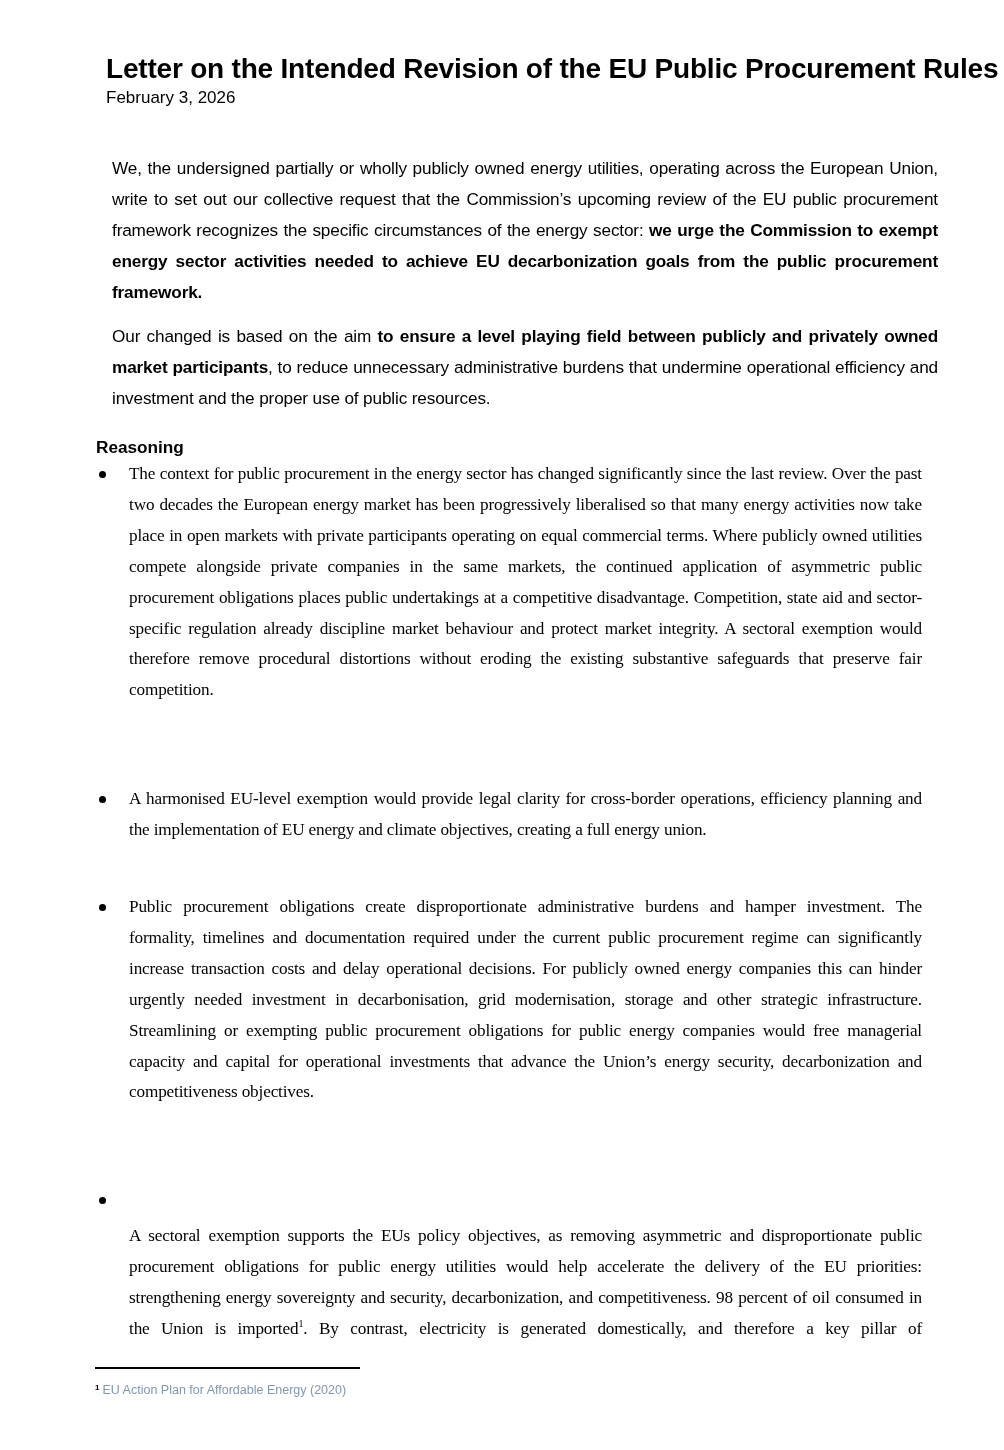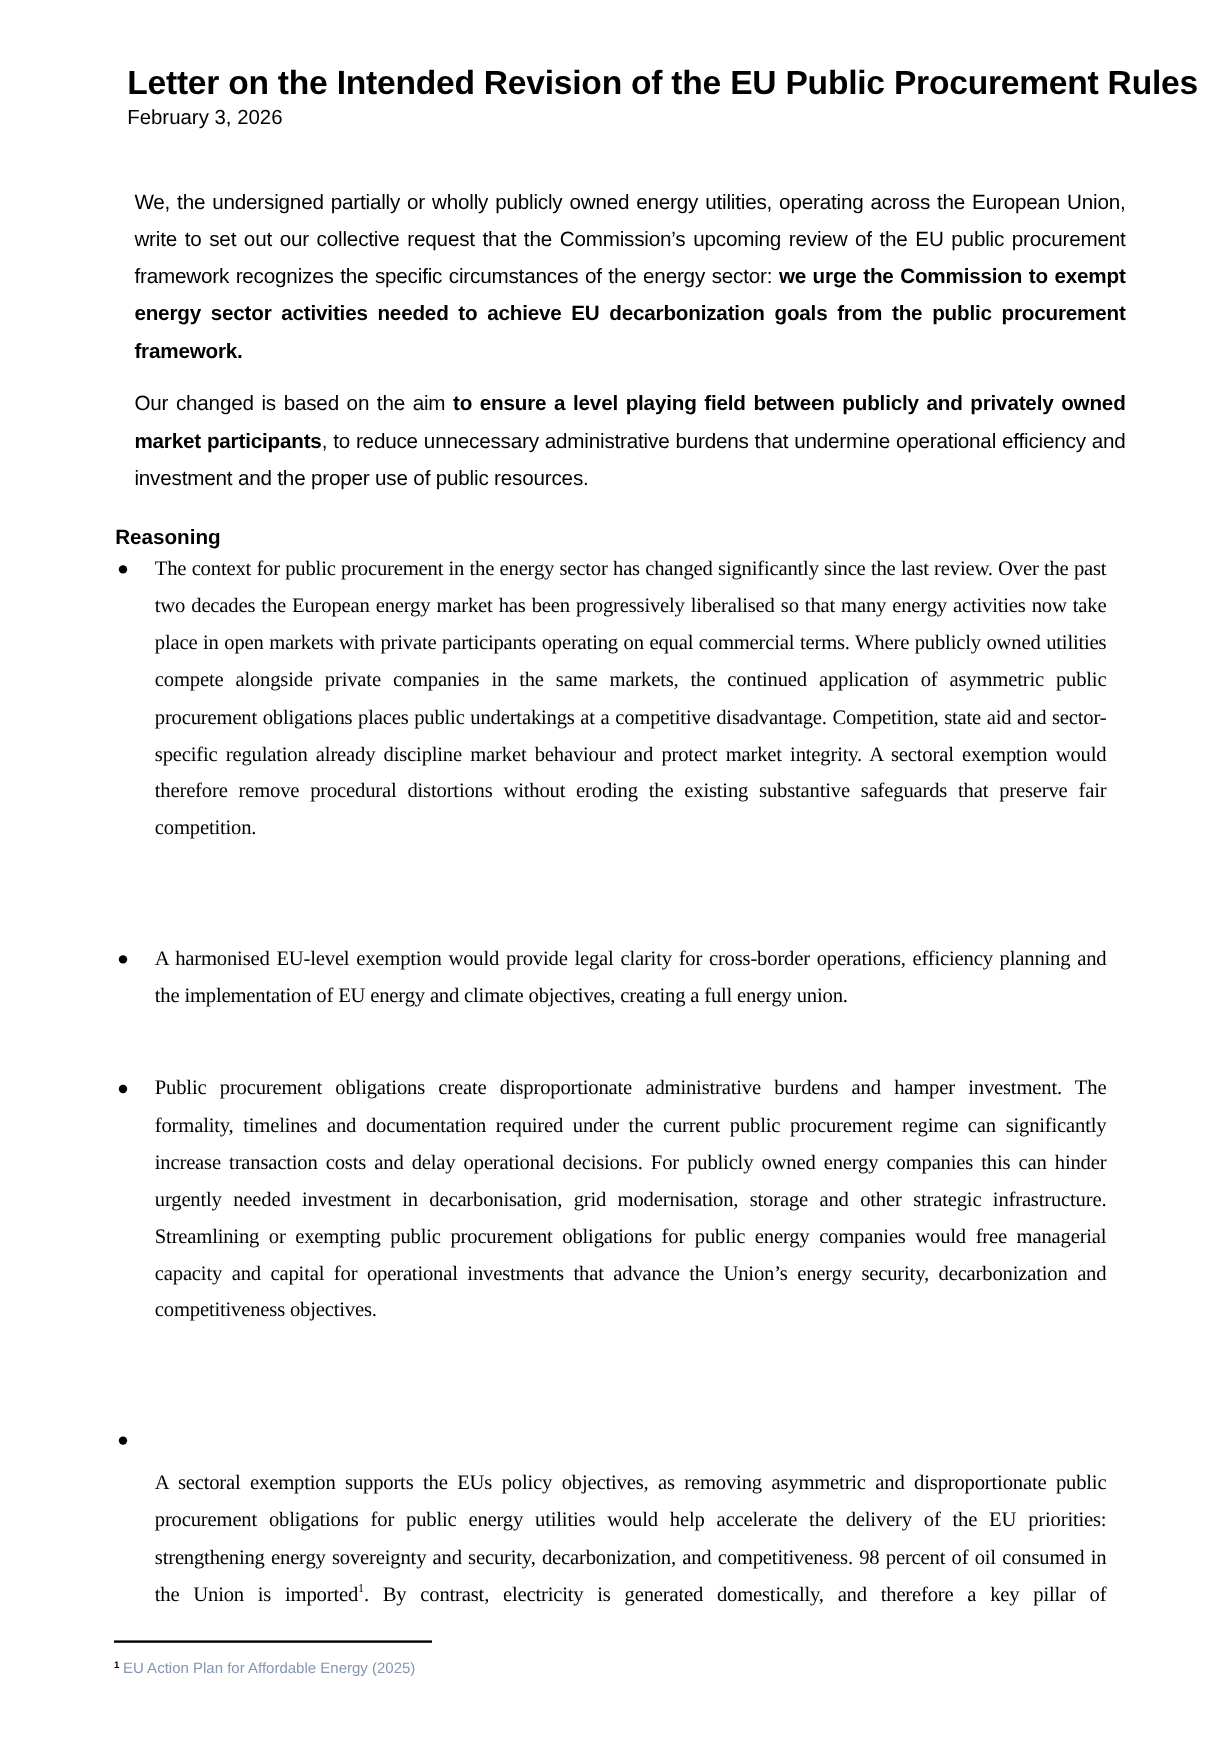--- a/index.html
+++ b/index.html
@@ -151,14 +151,14 @@
   </div>
 
   <div class="bullet-item b4">
     <span class="bullet-dot"></span>
     <p class="bullet-text body-text"><span>A sectoral exemption supports the EUs policy objectives, as removing asymmetric and disproportionate public procurement obligations for public energy utilities would help accelerate the delivery of the EU priorities: strengthening energy sovereignty and security, decarbonization, and competitiveness. 98 percent of oil consumed in the Union is imported</span><sup>1</sup><span>. By contrast, electricity is generated domestically, and therefore a key pillar of</span></p>
   </div>
 </div>
 
 <div class="footnote-rule"></div>
 <div class="footnote">
-  <span class="footnote-mark">1</span><a class="footnote-link">EU Action Plan for Affordable Energy (2025)</a>
+  <span class="footnote-mark">1</span><a class="footnote-link">EU Action Plan for Affordable Energy (2020)</a>
 </div>
 
 </body></html>

